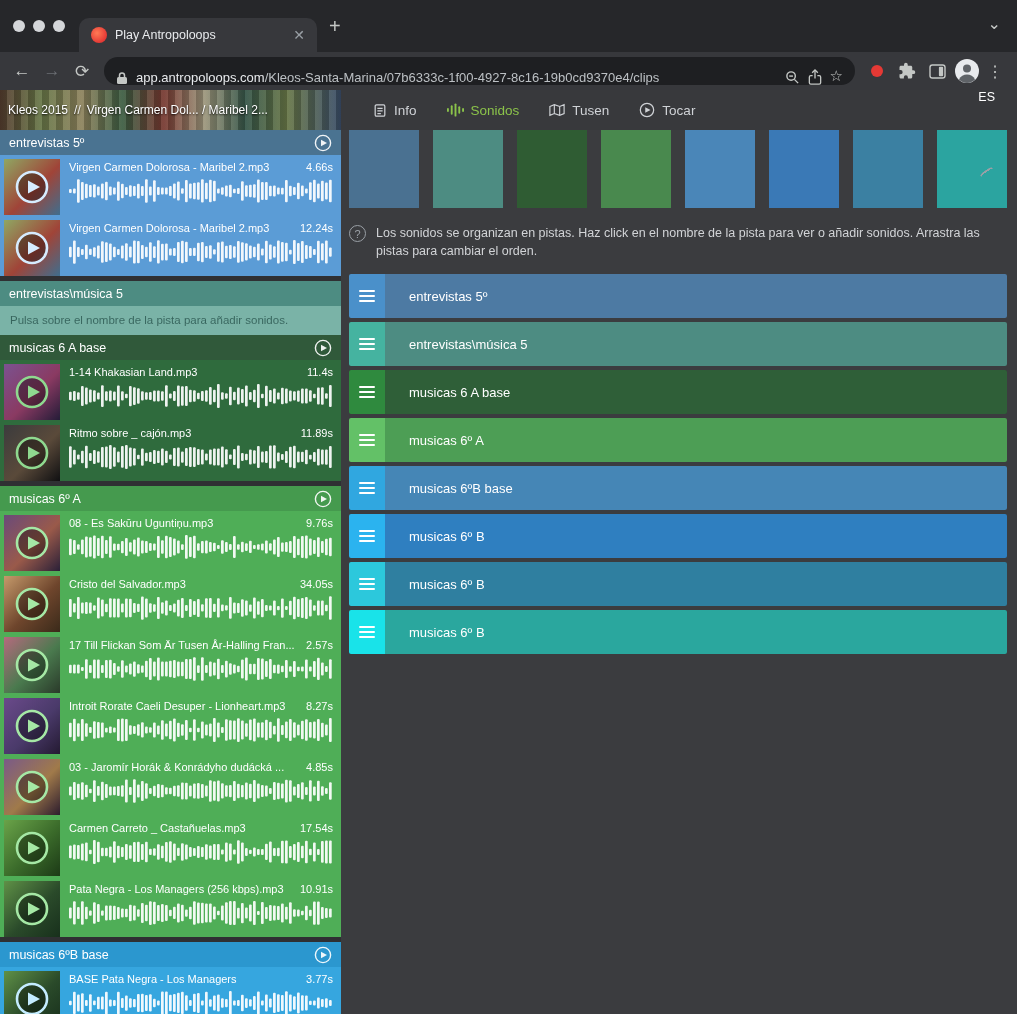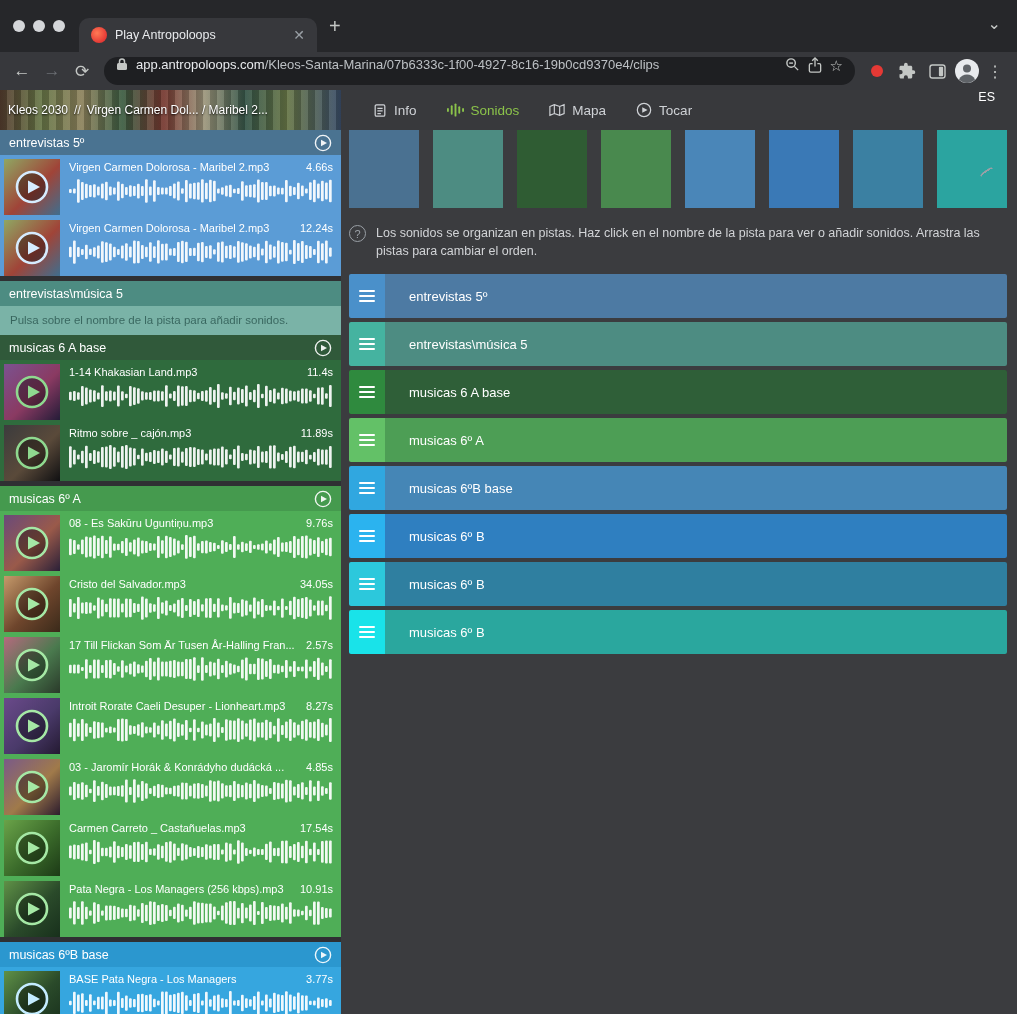--- a/index.html
+++ b/index.html
@@ -24,21 +24,21 @@
   .tab-title { color:#e8eaed; font-size:12.5px; flex:1; white-space:nowrap; overflow:hidden; }
   .tab-close { color:#9aa0a6; font-size:14px; padding:0 4px; cursor:pointer; }
   .newtab { color:#c4c7c5; font-size:20px; font-weight:300; padding:0 12px; cursor:pointer; }
   .tab-chevron { margin-left:auto; color:#c4c7c5; font-size:16px; padding:0 16px 6px 0; cursor:pointer; }
 
   
   .toolbar { height:38px; background:#37383c; display:flex; align-items:center; padding:0 8px; gap:2px; flex-shrink:0; }
   .nav-btn { width:28px; height:28px; display:flex; align-items:center; justify-content:center;
              color:#c4c7c5; font-size:17px; border-radius:50%; cursor:pointer; }
   .nav-btn.disabled { color:#6b6e73; }
-  .omnibox { flex:1; height:28px; background:#1e1f22; border-radius:14px; display:flex; align-items:flex-start;
+  .omnibox { flex:1; height:28px; background:#1e1f22; border-radius:14px; display:flex; align-items:flex-end;
              gap:8px; padding:0 12px; margin:0 6px; min-width:0; }
   .ob-icon { display:flex; align-items:center; color:#c4c7c5; flex-shrink:0; cursor:pointer; }
   .ob-icon.star { font-size:15px; }
   .url { flex:1; font-size:13px; color:#e8eaed; white-space:nowrap; overflow:hidden; }
   .url .path { color:#bcc0c4; }
   .ext-dot { width:12px; height:12px; border-radius:50%; background:#e53935; margin:0 8px; flex-shrink:0; cursor:pointer; }
   .tb-icon { display:flex; align-items:center; justify-content:center; width:28px; height:28px; cursor:pointer; }
   .avatar { display:flex; align-items:center; justify-content:center; width:28px; height:28px; cursor:pointer; }
   .kebab { color:#c4c7c5; font-size:16px; padding:0 6px 0 4px; cursor:pointer; }
 
@@ -164,21 +164,21 @@
           <circle cx="13" cy="13" r="12" fill="#e8eaed"></circle>
           <circle cx="13" cy="10.5" r="4" fill="#5f6368"></circle>
           <path d="M5 21.5c1.6-3.4 4.6-5 8-5s6.4 1.6 8 5A11.9 11.9 0 0 1 13 25a11.9 11.9 0 0 1-8-3.5z" fill="#5f6368"></path>
         </svg>
     </span>
     <span class="kebab">⋮</span>
   </div>
 
   <div class="app-header">
     <div class="breadcrumb-strip">
-      <div class="breadcrumb"><span>Kleos 2030</span><span class="sep">//</span><span>Virgen Carmen Dol... / Maribel 2...</span></div>
+      <div class="breadcrumb"><span>Kleos 2015</span><span class="sep">//</span><span>Virgen Carmen Dol... / Maribel 2...</span></div>
     </div>
     <div class="nav-tabs">
       <div class="nav-tab">
         <span class="nt-icon">
           <svg width="14" height="15" viewBox="0 0 16 16" fill="none" stroke="#cfd2d6" stroke-width="1.4">
               <rect x="2.5" y="1.5" width="11" height="13" rx="1.5"></rect>
               <path d="M5 5.5h6M5 8.5h6M5 11.5h4"></path>
             </svg>
         </span>
         <span>Info</span>
@@ -195,21 +195,21 @@
         </span>
         <span>Sonidos</span>
       </div>
       <div class="nav-tab">
         <span class="nt-icon">
           <svg width="16" height="14" viewBox="0 0 18 14" fill="none" stroke="#cfd2d6" stroke-width="1.3">
               <path d="M1 3l5-2 6 2 5-2v10l-5 2-6-2-5 2z"></path>
               <path d="M6 1v10M12 3v10"></path>
             </svg>
         </span>
-        <span>Mapa</span>
+        <span>Tusen</span>
       </div>
       <div class="nav-tab">
         <span class="nt-icon">
           <svg width="16" height="16" viewBox="0 0 18 18">
               <circle cx="9" cy="9" r="7.5" fill="none" stroke="#cfd2d6" stroke-width="1.4"></circle>
               <polygon points="7,5.8 13,9 7,12.2" fill="#cfd2d6"></polygon>
             </svg>
         </span>
         <span>Tocar</span>
       </div>

